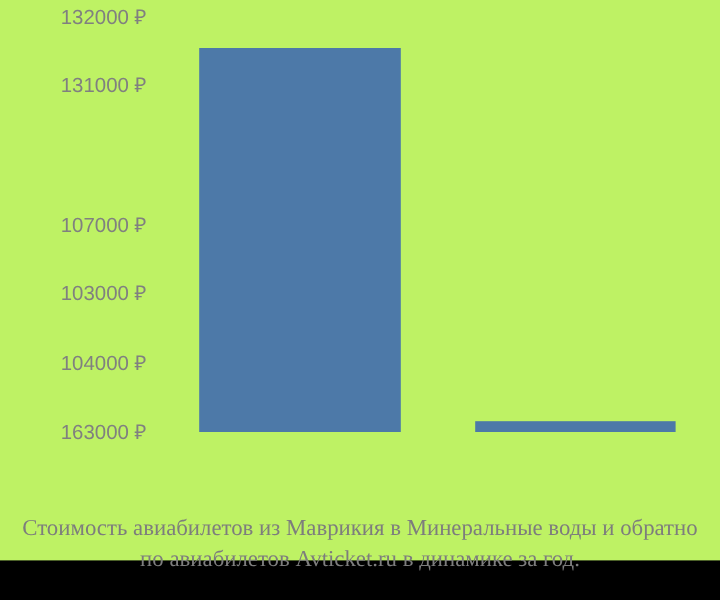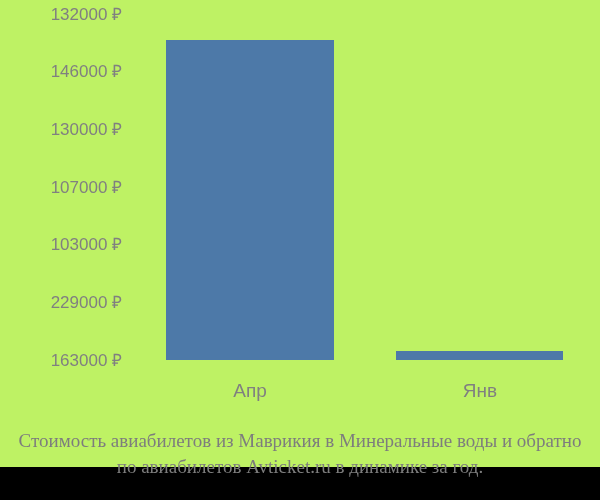--- a/index.html
+++ b/index.html
@@ -83,35 +83,32 @@
   }
 </style>
 </head>
 <body>
 
 <div id="root">
 
   <div id="plot">
 
     <div class="ytick" style="top:6px;">132000 ₽</div>
-    <div class="ytick" style="top:63px;">146000 ₽</div>
-    <div class="ytick" style="top:121px;">130000 ₽</div>
+    <div class="ytick" style="top:63px;">131000 ₽</div>
     <div class="ytick" style="top:179px;">107000 ₽</div>
     <div class="ytick" style="top:236px;">103000 ₽</div>
-    <div class="ytick" style="top:294px;">229000 ₽</div>
+    <div class="ytick" style="top:294px;">104000 ₽</div>
     <div class="ytick" style="top:352px;">163000 ₽</div>
 
     <div class="bar" id="bar-0" style="left: 166px; width: 168px; top: 40.45px; height: 320.05px; background: rgb(77, 121, 168);"></div>
     <div class="bar" id="bar-1" style="left: 396px; width: 167px; top: 350.697px; height: 9.80333px; background: rgb(77, 121, 168);"></div>
 
   </div>
 
   <div id="xlabels">
-    <div class="xtick" style="left:170px;width:160px;">Апр</div>
-    <div class="xtick" style="left:400px;width:160px;">Янв</div>
   </div>
 
   <div id="caption">
     <span class="cap-line">Стоимость авиабилетов из Маврикия в Минеральные воды и обратно</span>
     <span class="cap-line">по авиабилетов Avticket.ru в динамике за год.</span>
   </div>
 
 </div>
 
 </body></html>

